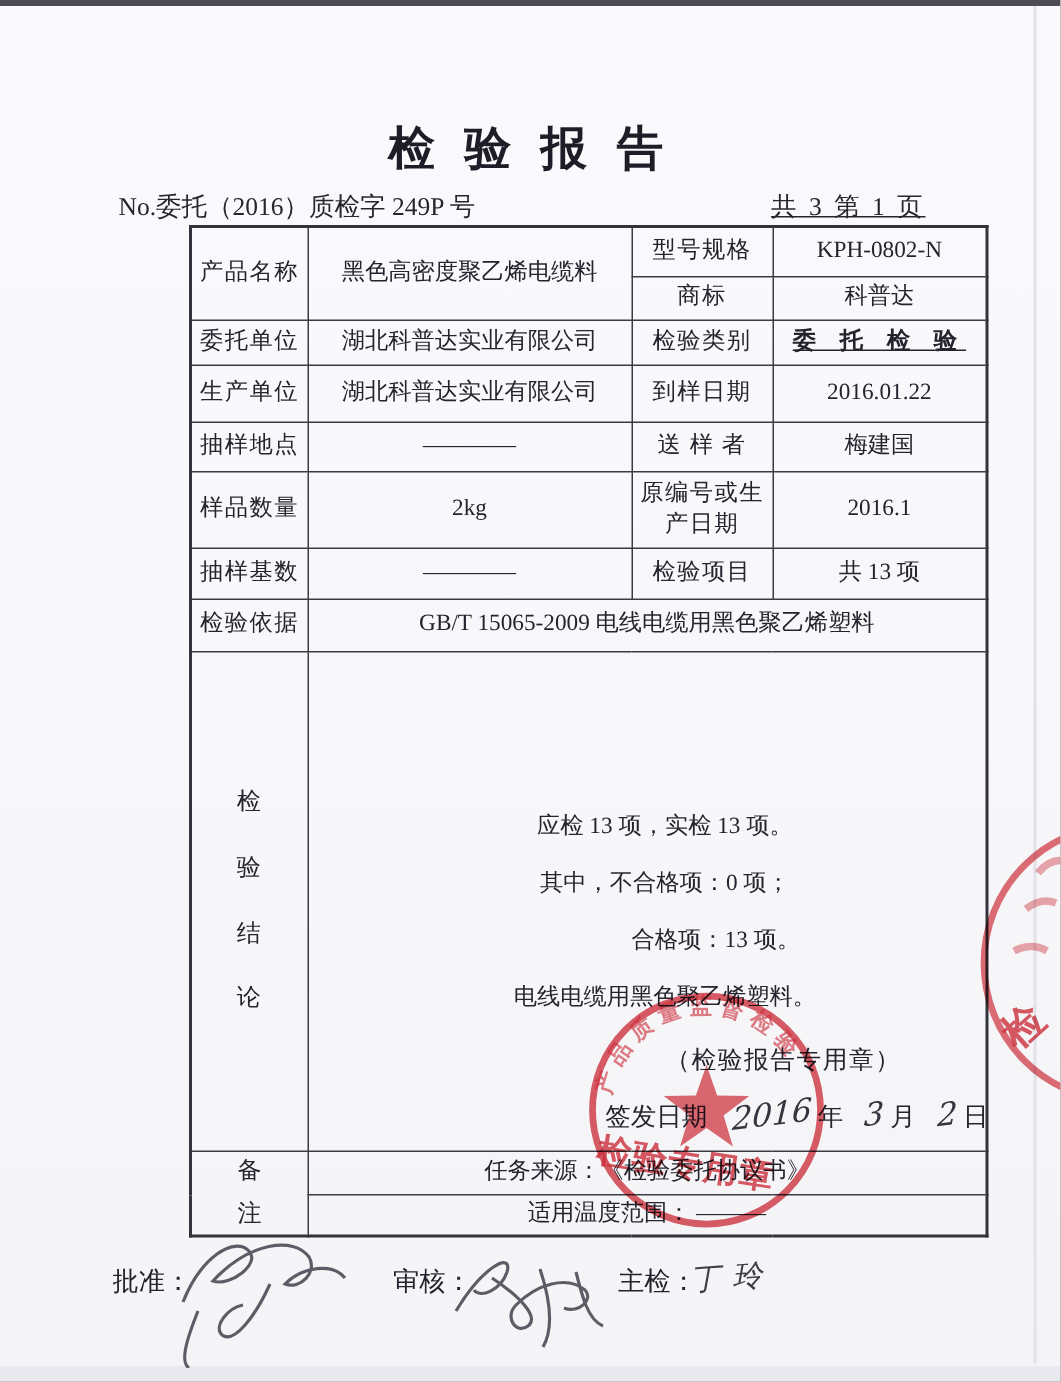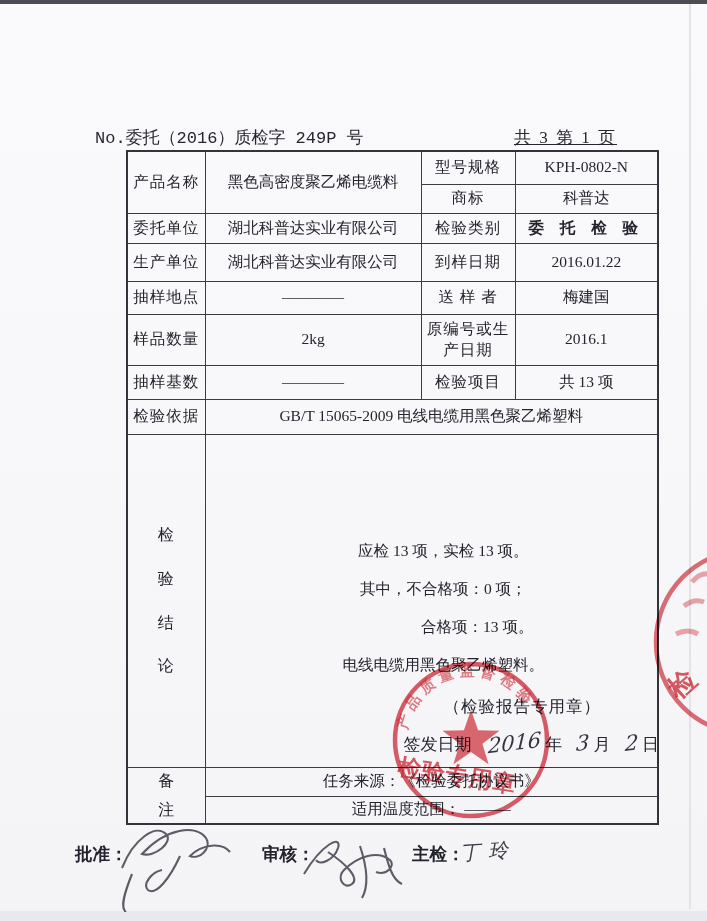--- a/index.html
+++ b/index.html
@@ -14,36 +14,36 @@
     color:#26262e;
   }
   .scan-top-edge{position:absolute;left:0;top:0;width:707px;height:4px;background:#4c4c54;}
   .scan-bottom-edge{position:absolute;left:0;top:911px;width:707px;height:10px;background:#e8e8ee;}
   .scan-right-line{position:absolute;left:689px;top:4px;width:2px;height:905px;background:#e2e2e8;}
 
   .title{
     position:absolute;left:0;top:78px;width:707px;text-align:center;
     font-size:31px;font-weight:bold;letter-spacing:6px;color:#1d1d27;
   }
-  .report-no{position:absolute;left:95px;top:126px;font-size:17px;font-family:Liberation Mono, monospace;}
+  .report-no{position:absolute;left:79px;top:126px;font-size:17px;}
   .page-info{position:absolute;right:90px;top:126px;font-size:17px;letter-spacing:2px;text-decoration:underline;}
 
   table.report{
     position:absolute;left:82px;top:150px;width:531px;
     border-collapse:collapse;table-layout:fixed;
     font-size:15.5px;color:#24242e;
   }
   table.report td{
     border:1px solid #3b3b43;text-align:center;vertical-align:middle;
     padding:2px 4px;line-height:1.35;
   }
   table.report{border:2px solid #33333b;margin-left:44px;}
   td.label{letter-spacing:1px;}
   td.left{text-align:left;padding-left:8px;}
-  td.bold-spaced{font-weight:bold;letter-spacing:6px;}
+  td.bold-spaced{font-weight:bold;letter-spacing:6px;text-decoration:underline;}
   .vlabel{display:flex;flex-direction:column;align-items:center;justify-content:center;gap:22px;font-size:16px;letter-spacing:1px;}
   .vlabel-sm{display:flex;flex-direction:column;align-items:center;justify-content:center;gap:8px;font-size:16px;}
 
   td.conclusion-cell{position:relative;vertical-align:top;text-align:left;}
   .concl-lines{padding:14px 0 0 24px;}
   .concl-line{line-height:38px;white-space:nowrap;}
   .concl-line.indent{padding-left:68px;}
   .seal-note{position:absolute;left:238px;top:262px;font-size:16.5px;letter-spacing:1px;font-family:Liberation Mono, monospace;}
   .issue-line{position:absolute;left:198px;top:294px;font-size:17px;white-space:nowrap;}
   .hand{
@@ -51,36 +51,37 @@
     color:#35353f;display:inline-block;font-size:21px;
     transform:rotate(-7deg) skewX(-10deg);
   }
   .hand.m{margin:0 4px 0 14px;}
   .gap{display:inline-block;width:16px;}
 
   .stamp{position:absolute;mix-blend-mode:multiply;filter:blur(0.4px);}
   .stamp-main{left:383px;top:652px;width:176px;height:176px;}
   .stamp-right{left:648px;top:542px;width:200px;height:200px;}
 
-  .footer-label{position:absolute;font-size:17.5px;font-weight:700;color:#23232d;}
+  .footer-label{position:absolute;font-size:17.5px;font-weight:400;color:#23232d;}
   .sig{position:absolute;}
   .chief-name{
     position:absolute;left:460px;top:838px;font-size:20px;letter-spacing:8px;
     font-style:italic;color:#3e3e48;transform:rotate(-4deg);
     font-family:"DejaVu Serif",serif;
   }
 </style>
 </head>
 <body>
 
 <div class="paper">
   <div class="scan-top-edge"></div>
   <div class="scan-bottom-edge"></div>
   <div class="scan-right-line"></div>
 
+  <div class="title">检 验 报 告</div>
   <div class="report-no">No.委托（2016）质检字 249P 号</div>
   <div class="page-info">共 3 第 1 页</div>
 
   <table class="report">
     <colgroup>
         <col style="width:78px">
         <col style="width:216px">
         <col style="width:94px">
         <col style="width:143px">
       </colgroup>

